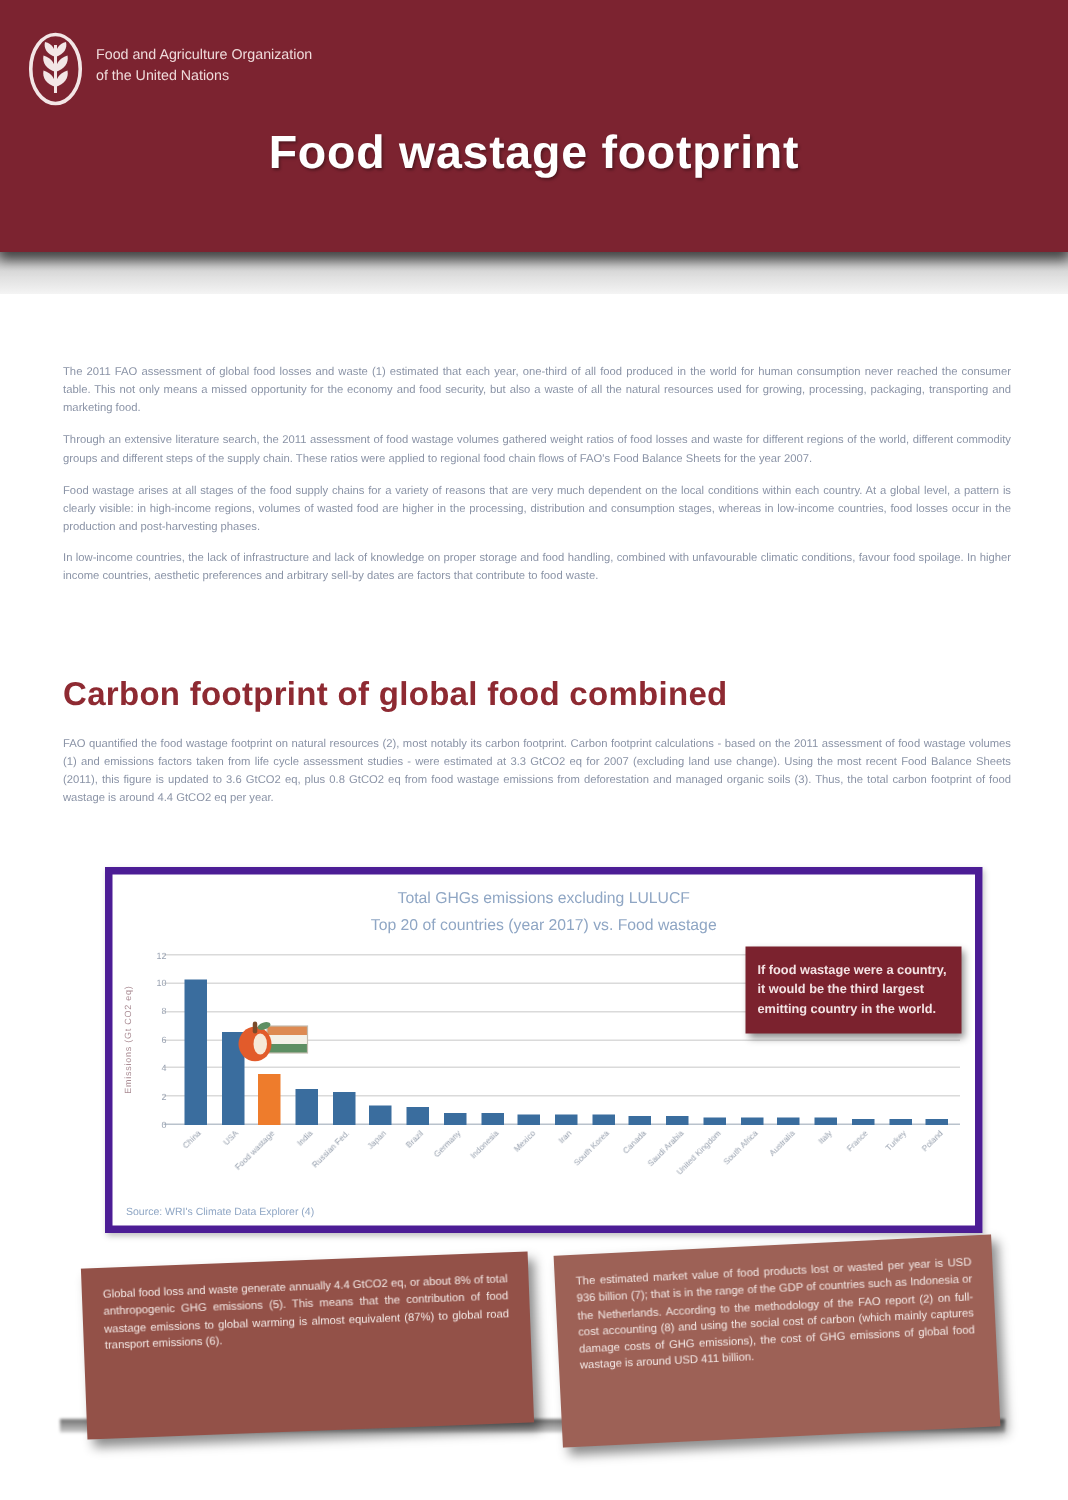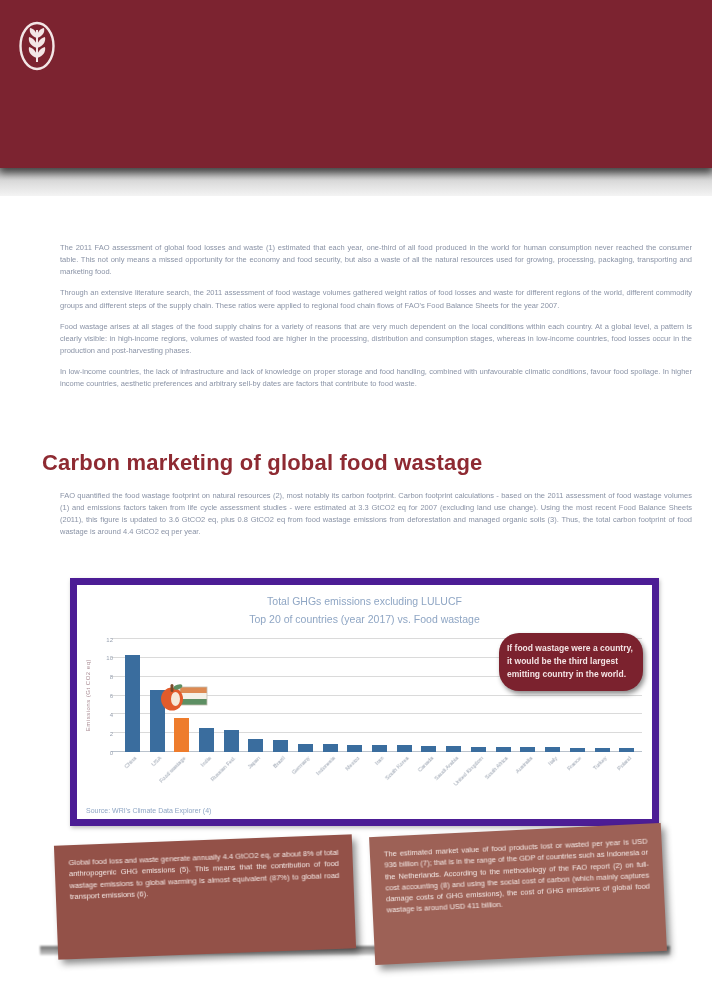--- a/index.html
+++ b/index.html
@@ -15,49 +15,49 @@
   .org-name{position:absolute;left:64px;top:30px;color:#efdada;font-size:9.5px;line-height:1.45;}
   .title1{position:absolute;left:0;top:84px;width:712px;text-align:center;color:#ffffff;
           font-size:31px;font-weight:bold;letter-spacing:.5px;text-shadow:1px 1px 2px rgba(0,0,0,.35);}
   .title2{position:absolute;left:0;top:122px;width:712px;text-align:center;color:#c6959b;
           font-size:27px;font-weight:bold;letter-spacing:.5px;text-shadow:1px 1px 2px rgba(0,0,0,.3);}
 
   
   .h-section{position:absolute;left:42px;color:#8e2a32;font-size:22px;font-weight:bold;
              letter-spacing:.2px;filter:blur(.2px);}
   .h1{top:198px;} .h2{top:450px;}
-  .paras{position:absolute;left:60px;width:632px;color:#8a93a6;font-size:7.5px;line-height:1.62;
+  .paras{position:absolute;left:42px;width:632px;color:#8a93a6;font-size:7.5px;line-height:1.62;
          text-align:justify;filter:blur(.35px);}
   .paras p{margin:0 0 9px 0;}
   .paras1{top:242px;} .paras2{top:490px;}
 
   
   .chart-card{position:absolute;left:70px;top:578px;width:575px;height:234px;background:#ffffff;
-              border:7px solid #4c1d95;box-shadow:1px 2px 4px rgba(0,0,0,.25);z-index:2;}
+              border:5px solid #4c1d95;box-shadow:1px 2px 4px rgba(0,0,0,.25);z-index:2;}
   .chart-title{position:absolute;left:0;top:8px;width:100%;text-align:center;color:#8fa6c4;
                font-size:10.5px;line-height:1.7;filter:blur(.25px);}
   .plot{position:absolute;left:40px;right:10px;top:54px;height:113px;}
   .gridline{position:absolute;left:-6px;right:0;height:1px;background:#dadada;}
   .baseline{position:absolute;left:-6px;right:0;bottom:0;height:1px;background:#b9c2cc;}
   .ytick{position:absolute;left:-18px;width:14px;text-align:right;font-size:6px;color:#9aa3b2;}
   .ylabel-wrap{position:absolute;left:8px;top:54px;height:113px;display:flex;align-items:center;z-index:1;}
   .ylabel{writing-mode:vertical-rl;transform:rotate(180deg);font-size:6px;color:#a98b93;
           letter-spacing:.5px;filter:blur(.3px);}
   .bars{position:absolute;inset:0;display:flex;align-items:flex-end;padding:0 3px;z-index:2;}
   .bar-slot{flex:1;display:flex;justify-content:center;align-items:flex-end;height:100%;}
   .bar{width:15px;}
   .flag-badge{position:absolute;bottom:100%;left:-14px;margin-bottom:1px;}
   .xlabels{position:absolute;top:100%;left:0;right:0;height:52px;display:flex;padding:0 3px;}
   .xslot{flex:1;position:relative;}
   .xslot span{position:absolute;top:3px;right:45%;transform:rotate(-45deg);
               transform-origin:top right;font-size:5.5px;color:#97a0ae;white-space:nowrap;
               filter:blur(.25px);}
   .chart-note{position:absolute;right:9px;top:48px;width:128px;background:#7b222e;color:#f3e3e4;
               font-size:8.5px;font-weight:bold;line-height:1.55;padding:9px 8px;z-index:5;
-              box-shadow:2px 3px 5px rgba(0,0,0,.45);filter:blur(.2px);border-radius:20px;}
+              box-shadow:2px 3px 5px rgba(0,0,0,.45);filter:blur(.2px);}
   .chart-source{position:absolute;left:9px;bottom:5px;font-size:7px;color:#8fa6c4;filter:blur(.3px);}
 
   
   .edge-strip{position:absolute;left:40px;top:946px;width:630px;height:9px;
               background:linear-gradient(#6f6f6f,#cfcfcf);filter:blur(1.2px);z-index:1;}
   .callout{position:absolute;color:#f4e9e6;font-size:7.5px;line-height:1.5;text-align:justify;
            padding:12px 14px;box-sizing:border-box;box-shadow:4px 5px 7px rgba(0,0,0,.45);
            filter:blur(.3px);z-index:2;}
   .callout-left{left:56px;top:840px;width:298px;height:114px;background:#935148;
                 transform:rotate(-2.2deg);}
@@ -75,31 +75,36 @@
         <ellipse cx="19" cy="26" rx="16.5" ry="23" fill="none" stroke="#f3e6e6" stroke-width="2.4"></ellipse>
         <path d="M19 10 L19 42" stroke="#f3e6e6" stroke-width="2"></path>
         <path d="M19 18 C13 16 11 12 12 8 C17 9 19 13 19 18 Z" fill="#f3e6e6"></path>
         <path d="M19 18 C25 16 27 12 26 8 C21 9 19 13 19 18 Z" fill="#f3e6e6"></path>
         <path d="M19 28 C13 26 10 22 11 17 C17 19 19 23 19 28 Z" fill="#f3e6e6"></path>
         <path d="M19 28 C25 26 28 22 27 17 C21 19 19 23 19 28 Z" fill="#f3e6e6"></path>
         <path d="M19 38 C13 36 10 32 11 27 C17 29 19 33 19 38 Z" fill="#f3e6e6"></path>
         <path d="M19 38 C25 36 28 32 27 27 C21 29 19 33 19 38 Z" fill="#f3e6e6"></path>
       </svg>
     </div>
+    <div class="org-name">
+      <div>Food and Agriculture Organization</div>
+      <div>of the United Nations</div>
+    </div>
+    <div class="title1">Food wastage footprint</div>
   </div>
   <div class="gray-band"></div>
 
   <div class="paras paras1">
     <p>The 2011 FAO assessment of global food losses and waste (1) estimated that each year, one-third of all food produced in the world for human consumption never reached the consumer table. This not only means a missed opportunity for the economy and food security, but also a waste of all the natural resources used for growing, processing, packaging, transporting and marketing food.</p>
     <p>Through an extensive literature search, the 2011 assessment of food wastage volumes gathered weight ratios of food losses and waste for different regions of the world, different commodity groups and different steps of the supply chain. These ratios were applied to regional food chain flows of FAO's Food Balance Sheets for the year 2007.</p>
     <p>Food wastage arises at all stages of the food supply chains for a variety of reasons that are very much dependent on the local conditions within each country. At a global level, a pattern is clearly visible: in high-income regions, volumes of wasted food are higher in the processing, distribution and consumption stages, whereas in low-income countries, food losses occur in the production and post-harvesting phases.</p>
     <p>In low-income countries, the lack of infrastructure and lack of knowledge on proper storage and food handling, combined with unfavourable climatic conditions, favour food spoilage. In higher income countries, aesthetic preferences and arbitrary sell-by dates are factors that contribute to food waste.</p>
   </div>
 
-  <div class="h-section h2">Carbon marketing of global food wastage</div>
+  <div class="h-section h2">Carbon footprint of global food combined</div>
   <div class="paras paras2">
     <p>FAO quantified the food wastage footprint on natural resources (2), most notably its carbon footprint. Carbon footprint calculations - based on the 2011 assessment of food wastage volumes (1) and emissions factors taken from life cycle assessment studies - were estimated at 3.3 GtCO2 eq for 2007 (excluding land use change). Using the most recent Food Balance Sheets (2011), this figure is updated to 3.6 GtCO2 eq, plus 0.8 GtCO2 eq from food wastage emissions from deforestation and managed organic soils (3). Thus, the total carbon footprint of food wastage is around 4.4 GtCO2 eq per year.</p>
   </div>
 
   <div class="chart-card">
     <div class="chart-title">
       <div>Total GHGs emissions excluding LULUCF</div>
       <div>Top 20 of countries (year 2017) vs. Food wastage</div>
     </div>
     <div class="ylabel-wrap">

